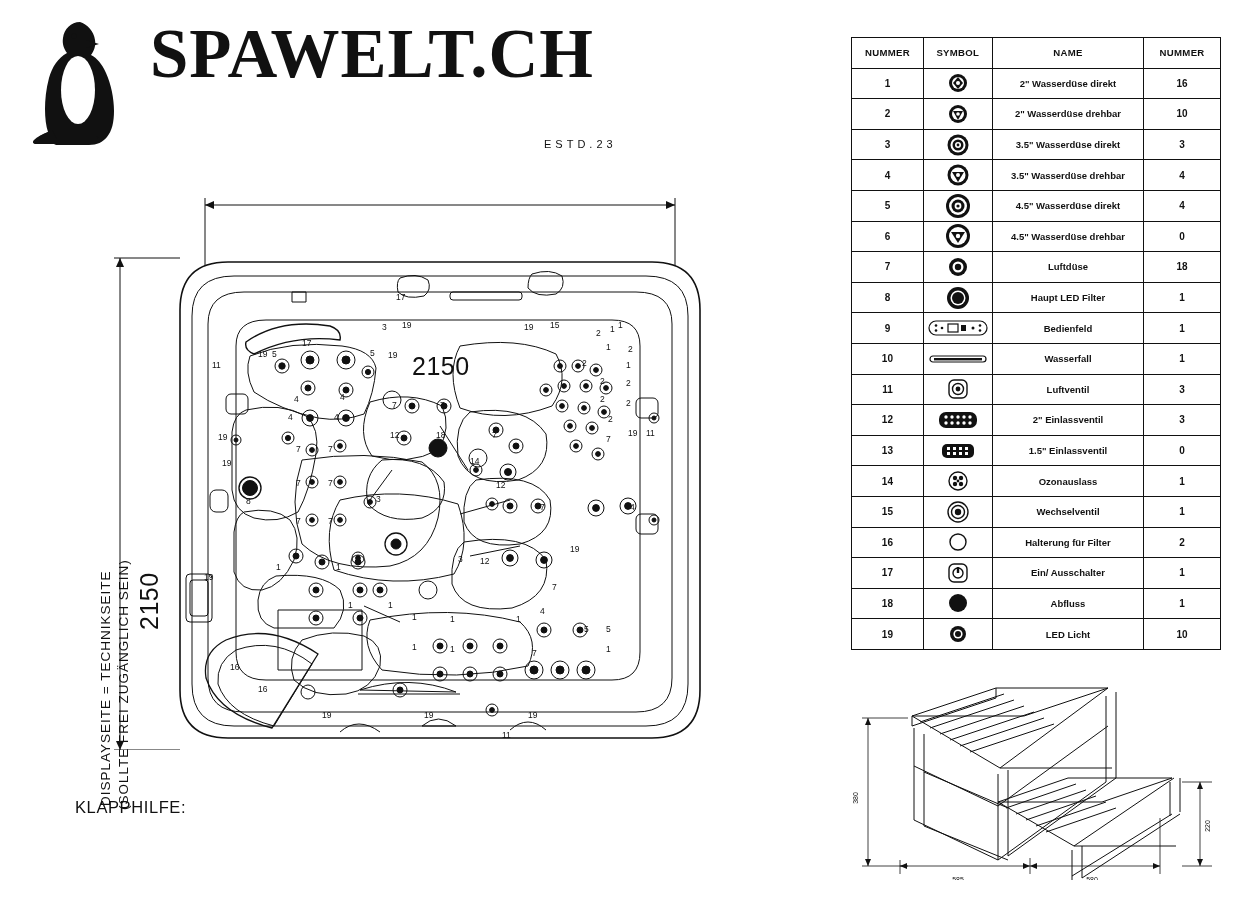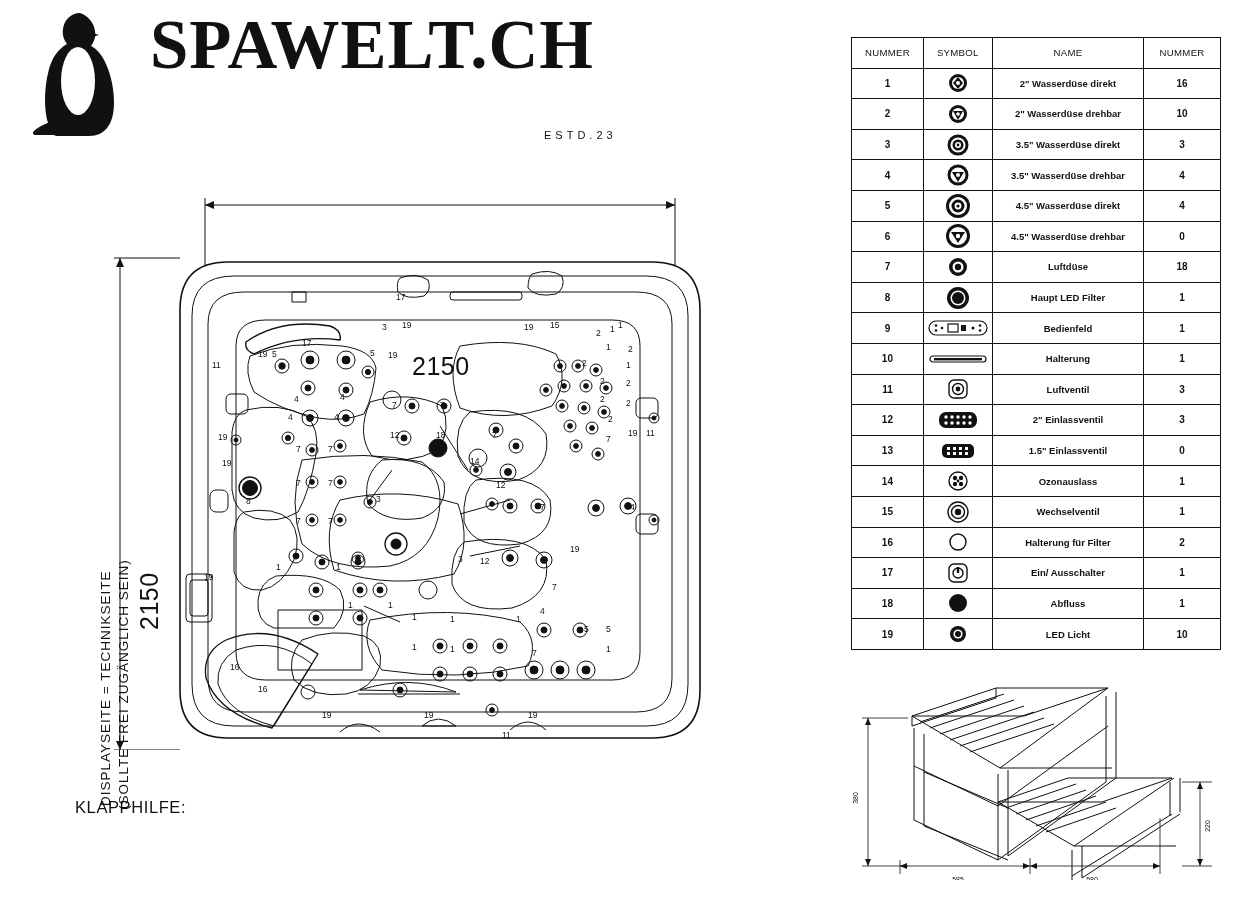--- a/index.html
+++ b/index.html
@@ -4,21 +4,21 @@
 <style>
   html,body{margin:0;padding:0;}
   body{
     width:1243px;height:899px;background:#ffffff;
     font-family:"Liberation Sans",sans-serif;
     color:#111;overflow:hidden;position:relative;
   }
   .page{position:absolute;inset:0;}
 
   
-  #logo-block{position:absolute;left:22px;top:5px;width:640px;height:150px;}
+  #logo-block{position:absolute;left:22px;top:14px;width:640px;height:150px;}
   #penguin{position:absolute;left:0;top:4px;width:110px;height:130px;}
   #brand-name{
     position:absolute;left:128px;top:6px;
     font-family:"Liberation Serif",serif;
     font-size:69px;font-weight:bold;letter-spacing:1px;
     color:#111;line-height:1;
   }
   #brand-sub{
     position:absolute;left:130px;top:88px;
     font-size:25px;letter-spacing:7.5px;color:#111;font-weight:400;
@@ -48,21 +48,21 @@
 
   
   #legend{
     position:absolute;left:851px;top:37px;width:370px;
     border:1.5px solid #111;border-collapse:collapse;background:#fff;
   }
   #legend td,#legend th{
     border:1px solid #111;font-size:9.3px;text-align:center;
     padding:0;height:29.6px;vertical-align:middle;font-weight:normal;
   }
-  #legend thead th{font-weight:normal;font-size:9.6px;letter-spacing:.3px;}
+  #legend thead th{font-weight:bold;font-size:9.6px;letter-spacing:.3px;}
   #legend col.c1{width:72px}
   #legend col.c2{width:69px}
   #legend col.c3{width:152px}
   #legend col.c4{width:77px}
   #legend td.name{font-weight:bold;font-size:9.5px;}
   #legend td.num{font-weight:bold;font-size:10px;}
   #legend td.qty{font-weight:bold;font-size:10px;}
   .symcell{line-height:0;}
   .symcell svg{vertical-align:middle;}
 
@@ -565,21 +565,21 @@
       </tr>
 
       <tr>
         <td class="num">10</td>
         <td class="symcell">
           <svg width="58" height="14" viewBox="0 0 58 14">
             <rect x="1" y="4" width="56" height="6" rx="3" fill="none" stroke="#111" stroke-width="1.2"></rect>
             <rect x="5" y="6" width="48" height="2.4" fill="#111"></rect>
           </svg>
         </td>
-        <td class="name">Halterung</td>
+        <td class="name">Wasserfall</td>
         <td class="qty">1</td>
       </tr>
 
       <tr>
         <td class="num">11</td>
         <td class="symcell">
           <svg width="24" height="24" viewBox="0 0 24 24">
             <rect x="3" y="3" width="18" height="18" rx="5" fill="none" stroke="#111" stroke-width="1.4"></rect>
             <circle cx="12" cy="12" r="5.5" fill="none" stroke="#111" stroke-width="1.4"></circle>
             <circle cx="12" cy="12" r="2.4" fill="#111"></circle>

